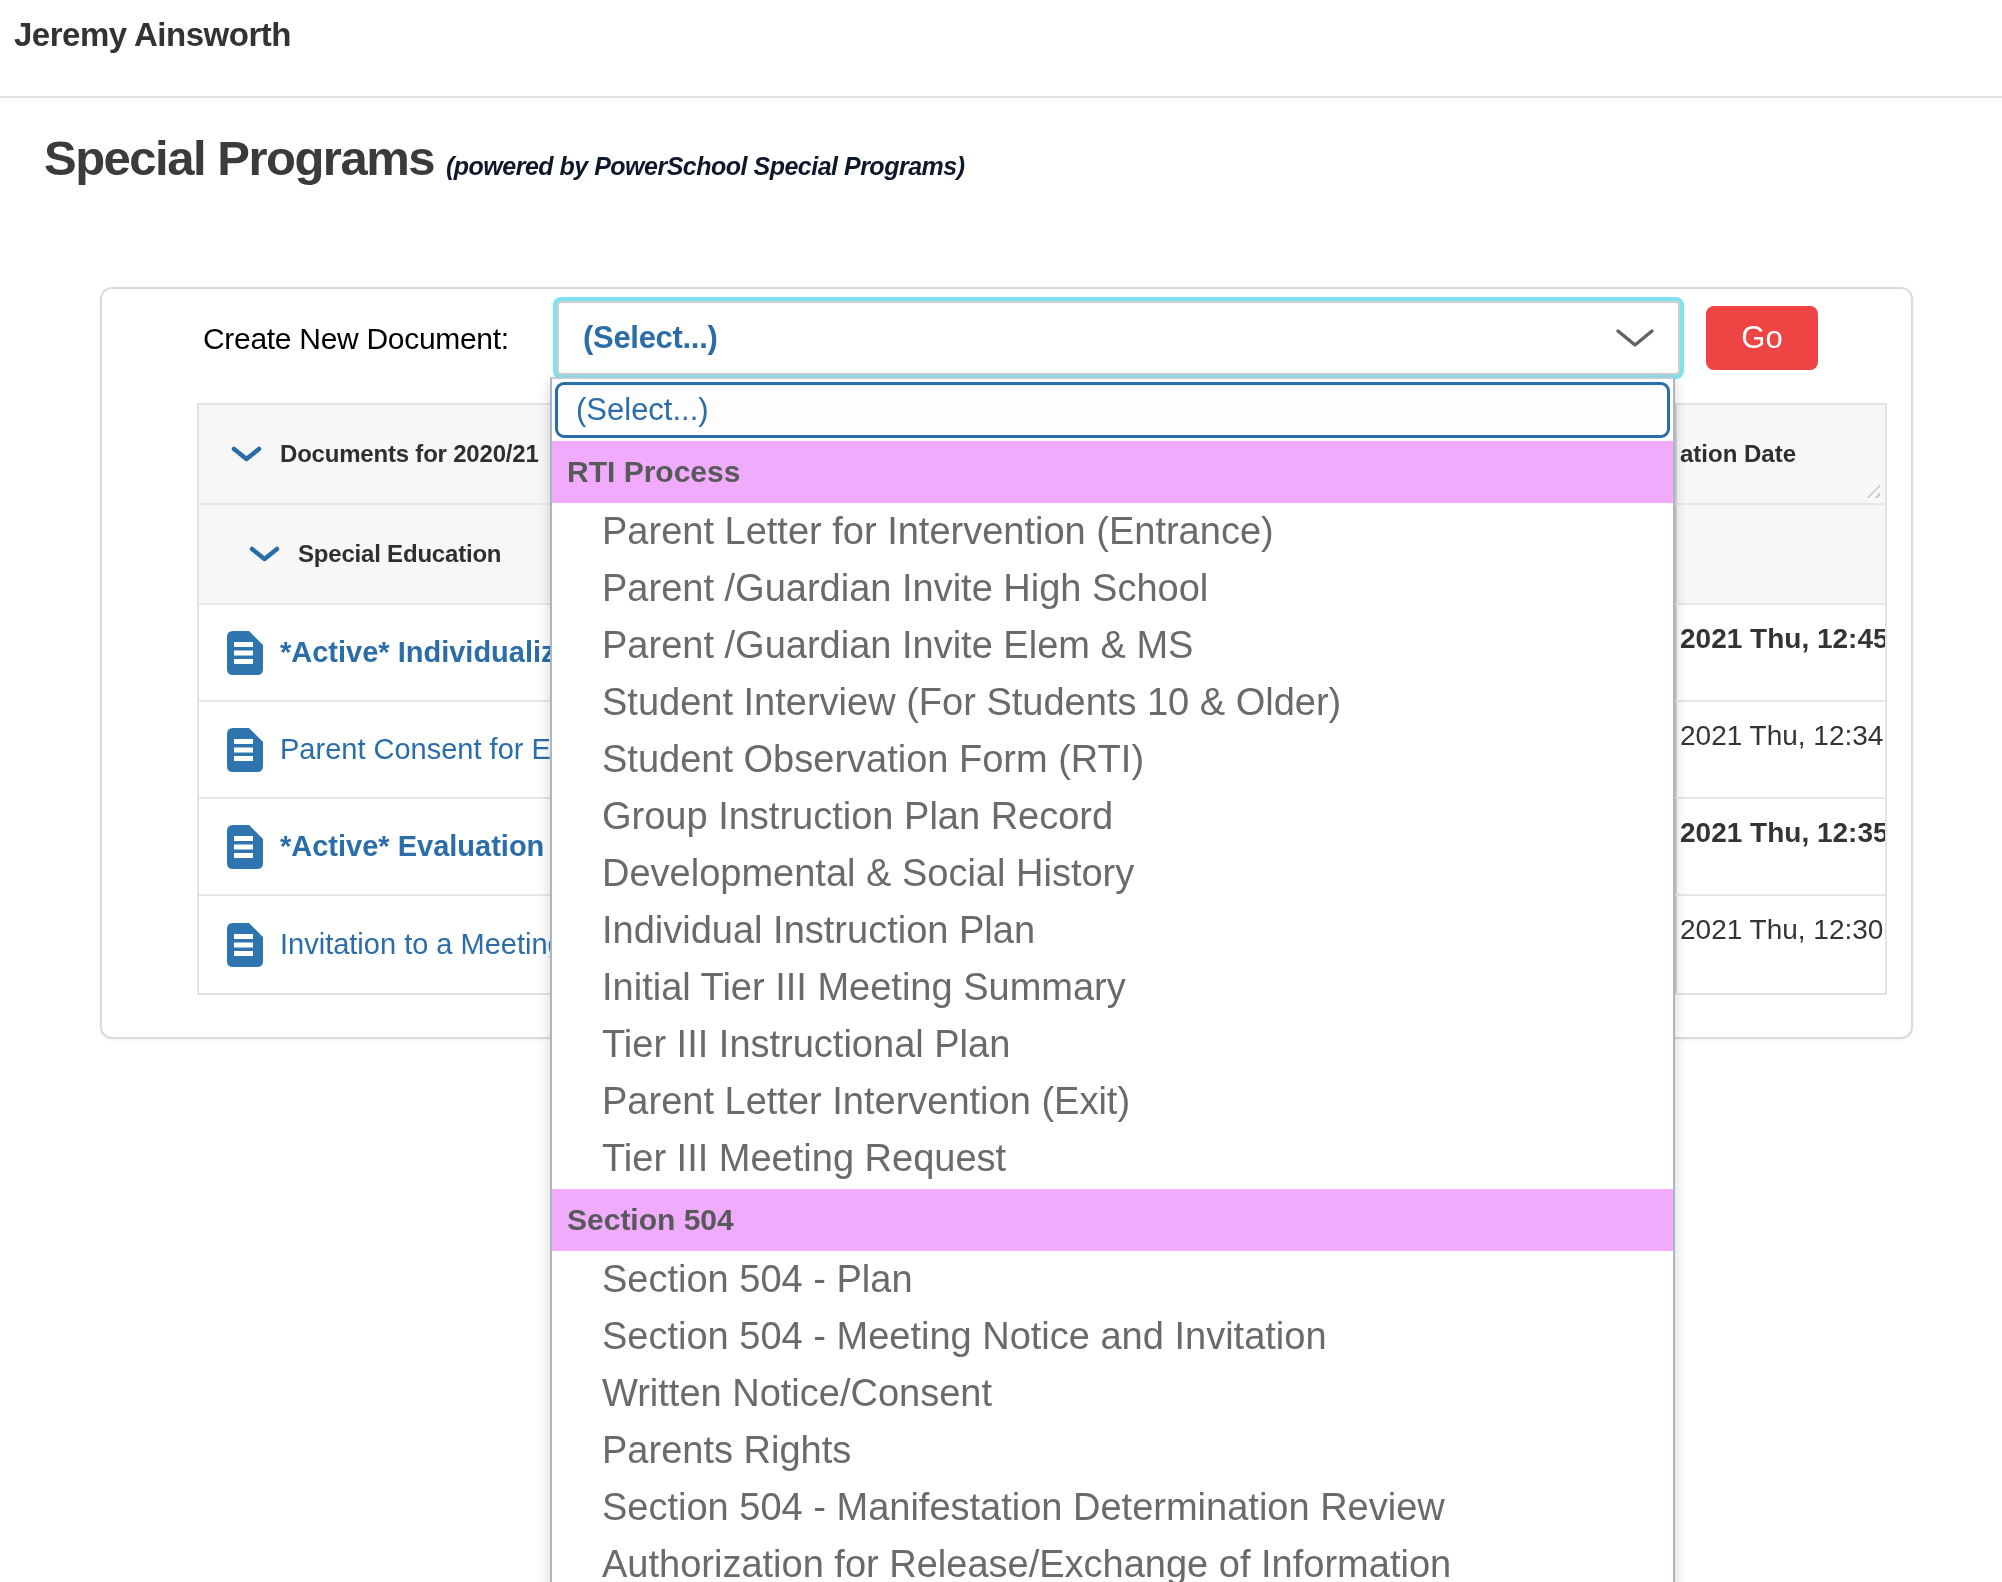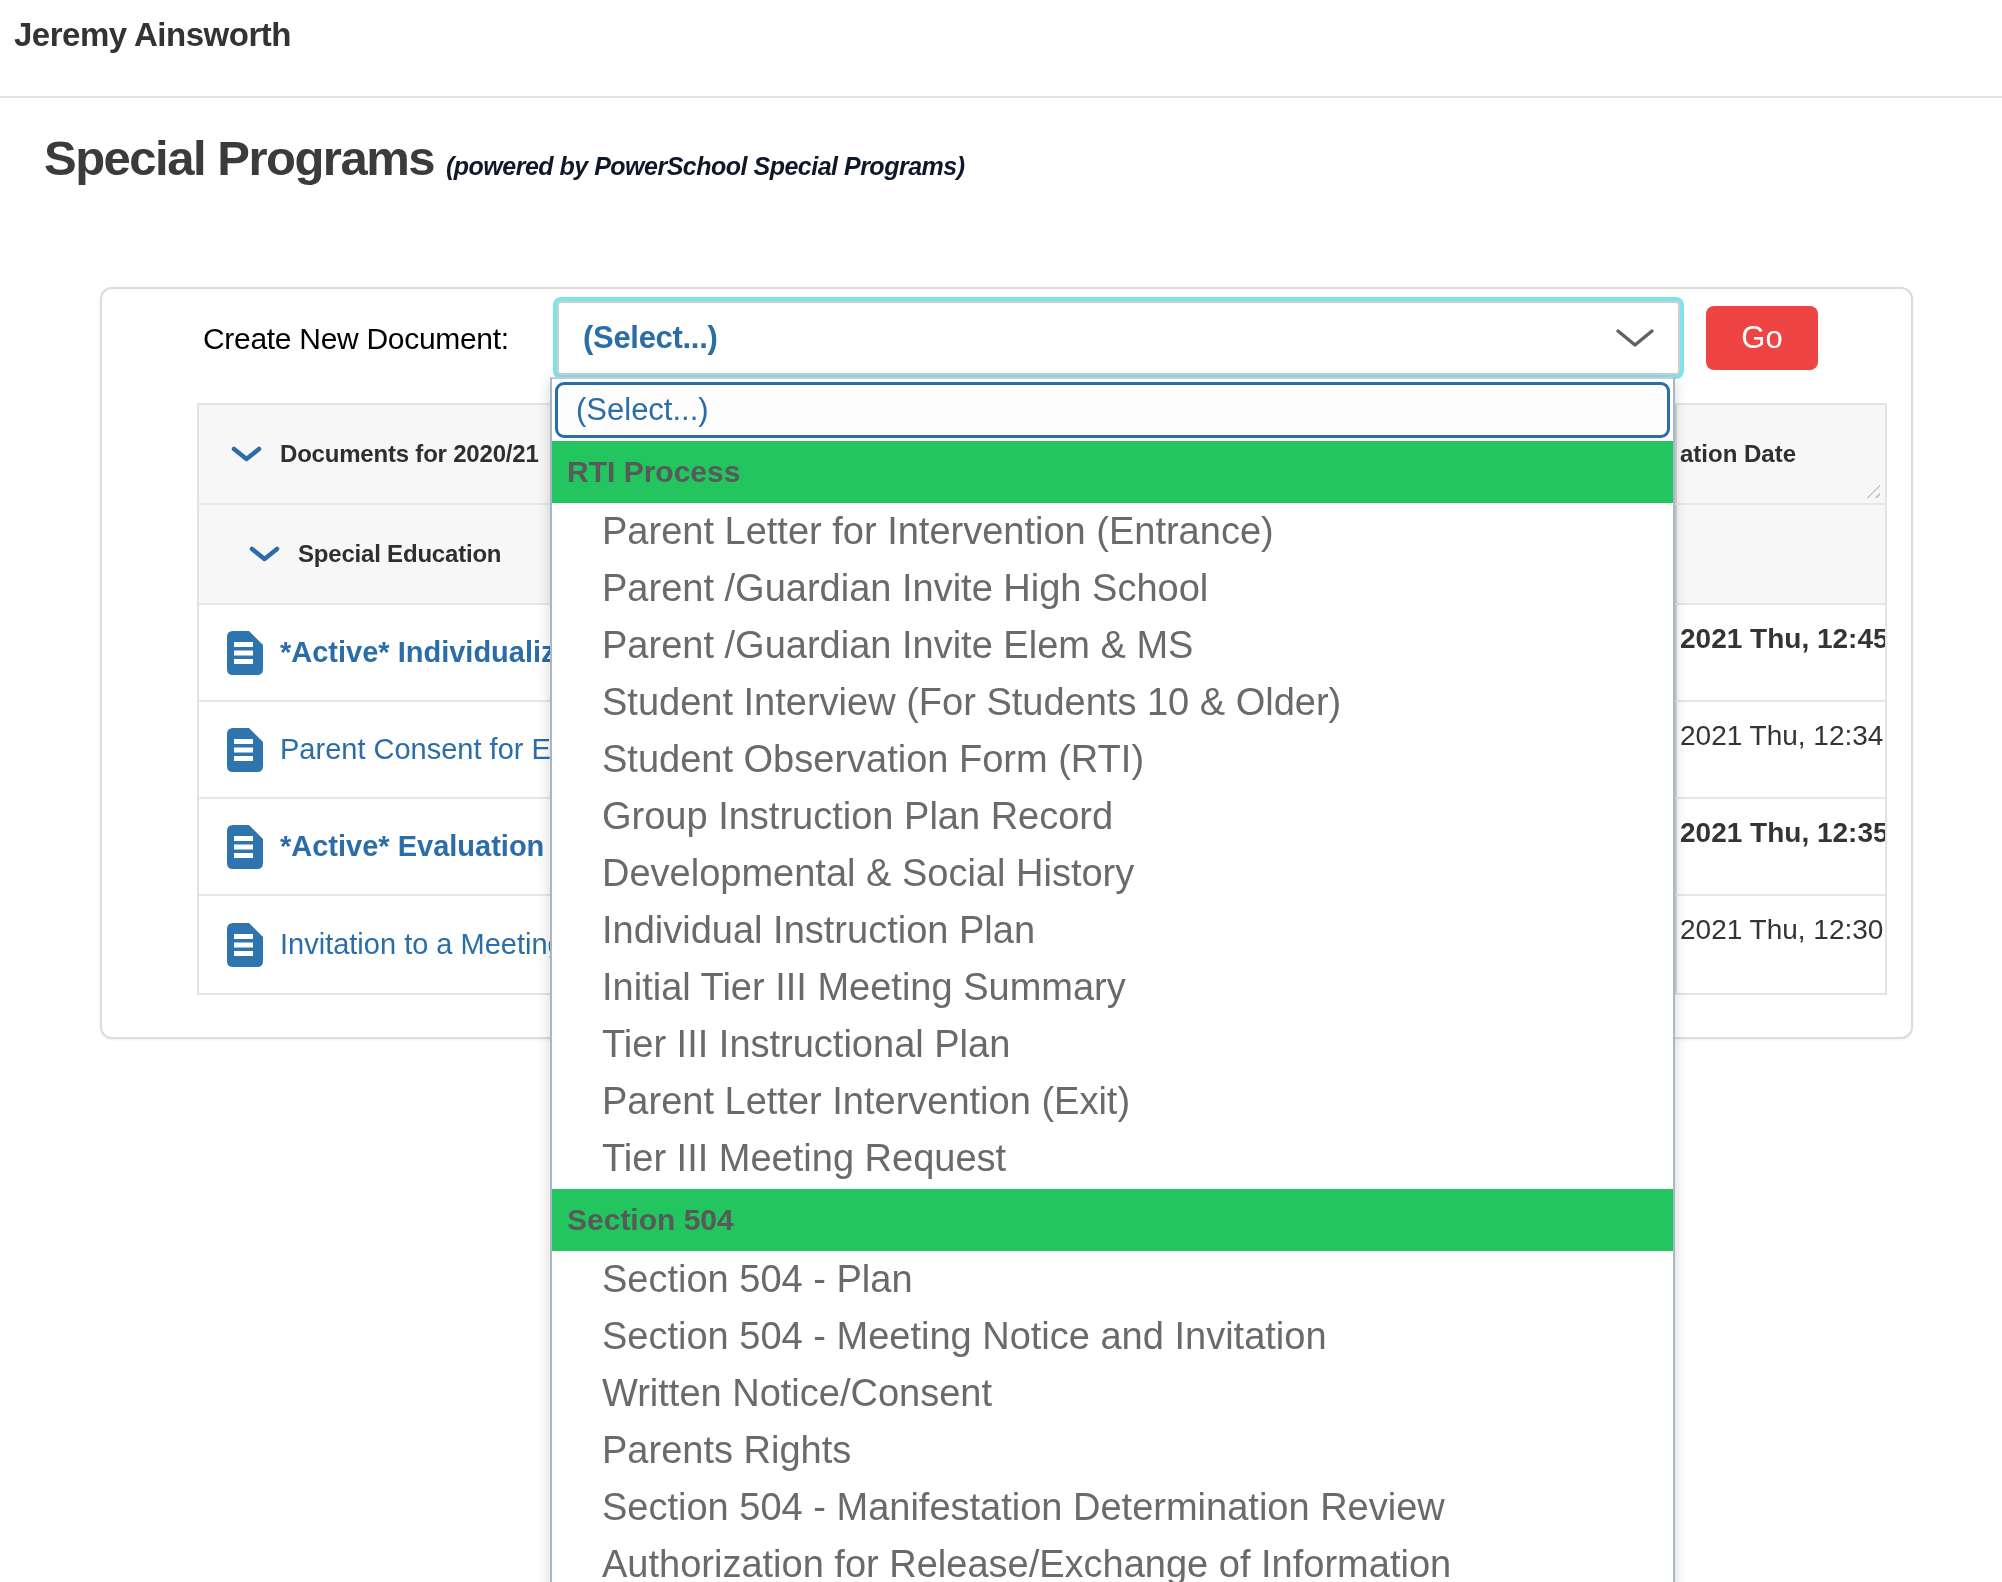--- a/index.html
+++ b/index.html
@@ -63,21 +63,21 @@
   
   .dropdown { position:absolute; left:550px; top:377px; width:1125px; height:1230px;
               background:#fff; border:2px solid #a9b6c6; border-top-color:#c4ccd6;
               box-shadow:0 4px 12px rgba(0,0,0,0.18); z-index:20; overflow:hidden; }
   .dd-selected { margin:3px; height:56px; border:3px solid #2b6da8; border-radius:9px;
                  background:#fdfdfd; display:flex; align-items:center; padding-left:18px;
                  font-size:31px; color:#2b6da8; cursor:pointer; }
   .dd-item { display:flex; align-items:center; cursor:pointer; white-space:nowrap; }
   .dd-item.option { height:57px; padding-left:50px; font-size:38px; color:#6a6a6a; }
   .dd-item.group  { height:62px; padding-left:15px; font-size:30px; font-weight:700;
-                    color:#58595b; background:#22c55e; cursor:default; margin-top:2px; }
+                    color:#58595b; background:#f0abfc; cursor:default; margin-top:2px; }
 
   .icon { display:inline-flex; flex:none; }
 </style>
 </head>
 <body>
 
 <div class="student-name">Jeremy Ainsworth</div>
 <div class="top-divider"></div>
 
 <div class="title-row">

